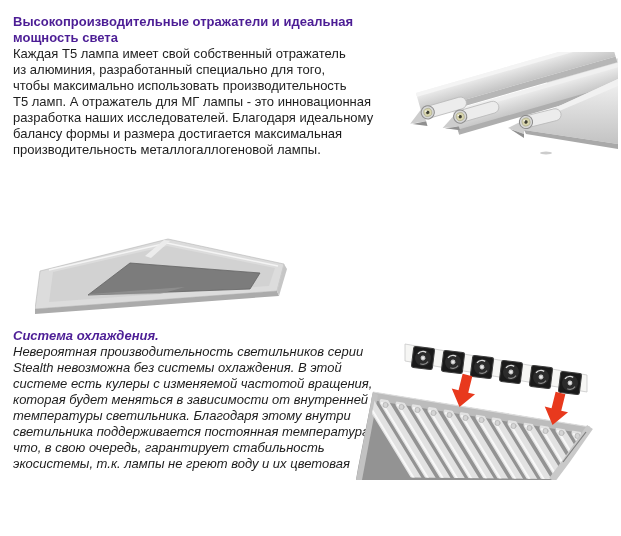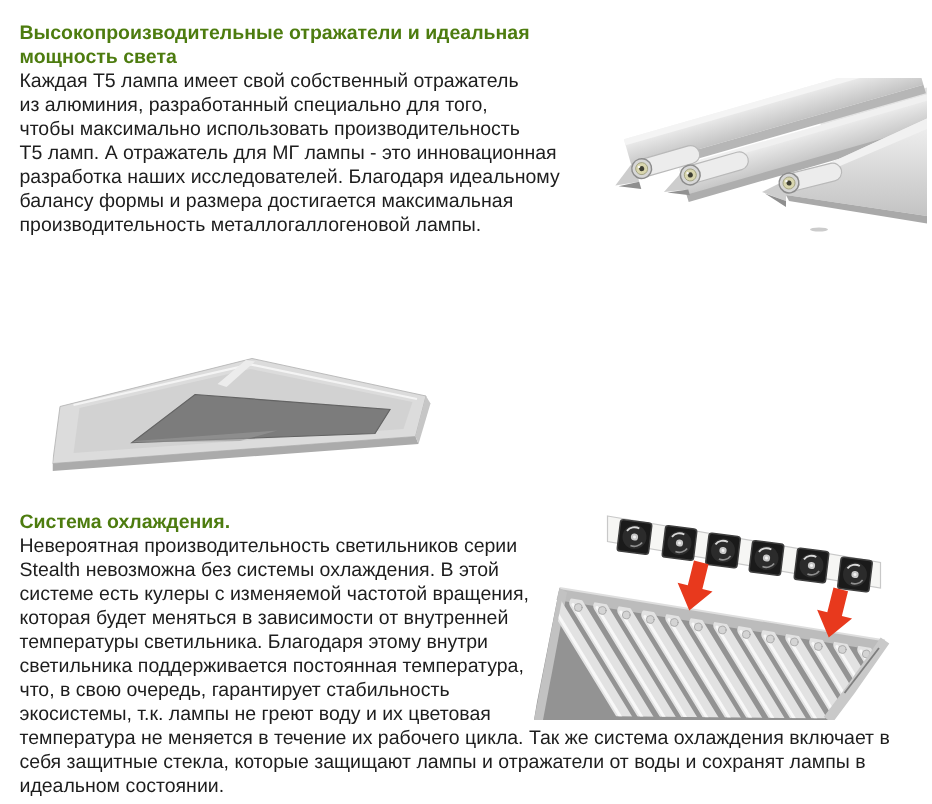--- a/index.html
+++ b/index.html
@@ -3,28 +3,28 @@
 <meta charset="utf-8">
 <title>Document</title>
 <style>
   html,body{margin:0;padding:0;background:#fff;}
   .page{
     position:relative;width:621px;height:536px;background:#fff;overflow:hidden;
     font-family:"Liberation Sans","DejaVu Sans",sans-serif;
     font-size:13px;line-height:16px;color:#1d1d1d;
   }
   .lines{white-space:pre;margin:0;}
-  .heading{font-weight:700;color:#4d7c0f;}
+  .heading{font-weight:700;color:#4c1d95;}
   .abs{position:absolute;}
   figure{margin:0;padding:0;}
   .s1-text{left:13px;top:14px;}
   .s1-img{left:396px;top:52px;width:222px;height:118px;}
   .s2-head{left:13px;top:203px;}
   .s2-img{left:35px;top:226px;width:258px;height:88px;}
-  .s3-text{left:13px;top:340px;}
+  .s3-text{left:13px;top:328px;font-style:italic;}
   .s3-img{left:356px;top:332px;width:264px;height:148px;}
   .s3-wide{left:13px;top:484px;}
 </style>
 </head>
 <body>
 
 <div class="page">
 
   <div class="abs s1-text">
     <div class="lines heading">Высокопроизводительные отражатели и идеальная
@@ -251,19 +251,14 @@
 
       <g transform="translate(104,73) rotate(14)">
         <polygon points="-5,-31 5,-31 5,-14 12,-14 0,2 -12,-14 -5,-14" fill="#e8391d"></polygon>
       </g>
       <g transform="translate(197,91) rotate(14)">
         <polygon points="-5,-31 5,-31 5,-14 12,-14 0,2 -12,-14 -5,-14" fill="#e8391d"></polygon>
       </g>
     </svg>
   </figure>
 
-  <div class="abs s3-wide">
-    <div class="lines">температура не меняется в течение их рабочего цикла. Так же система охлаждения включает в
-себя защитные стекла, которые защищают лампы и отражатели от воды и сохранят лампы в
-идеальном состоянии.</div>
-  </div>
 
 </div>
 
 </body></html>

